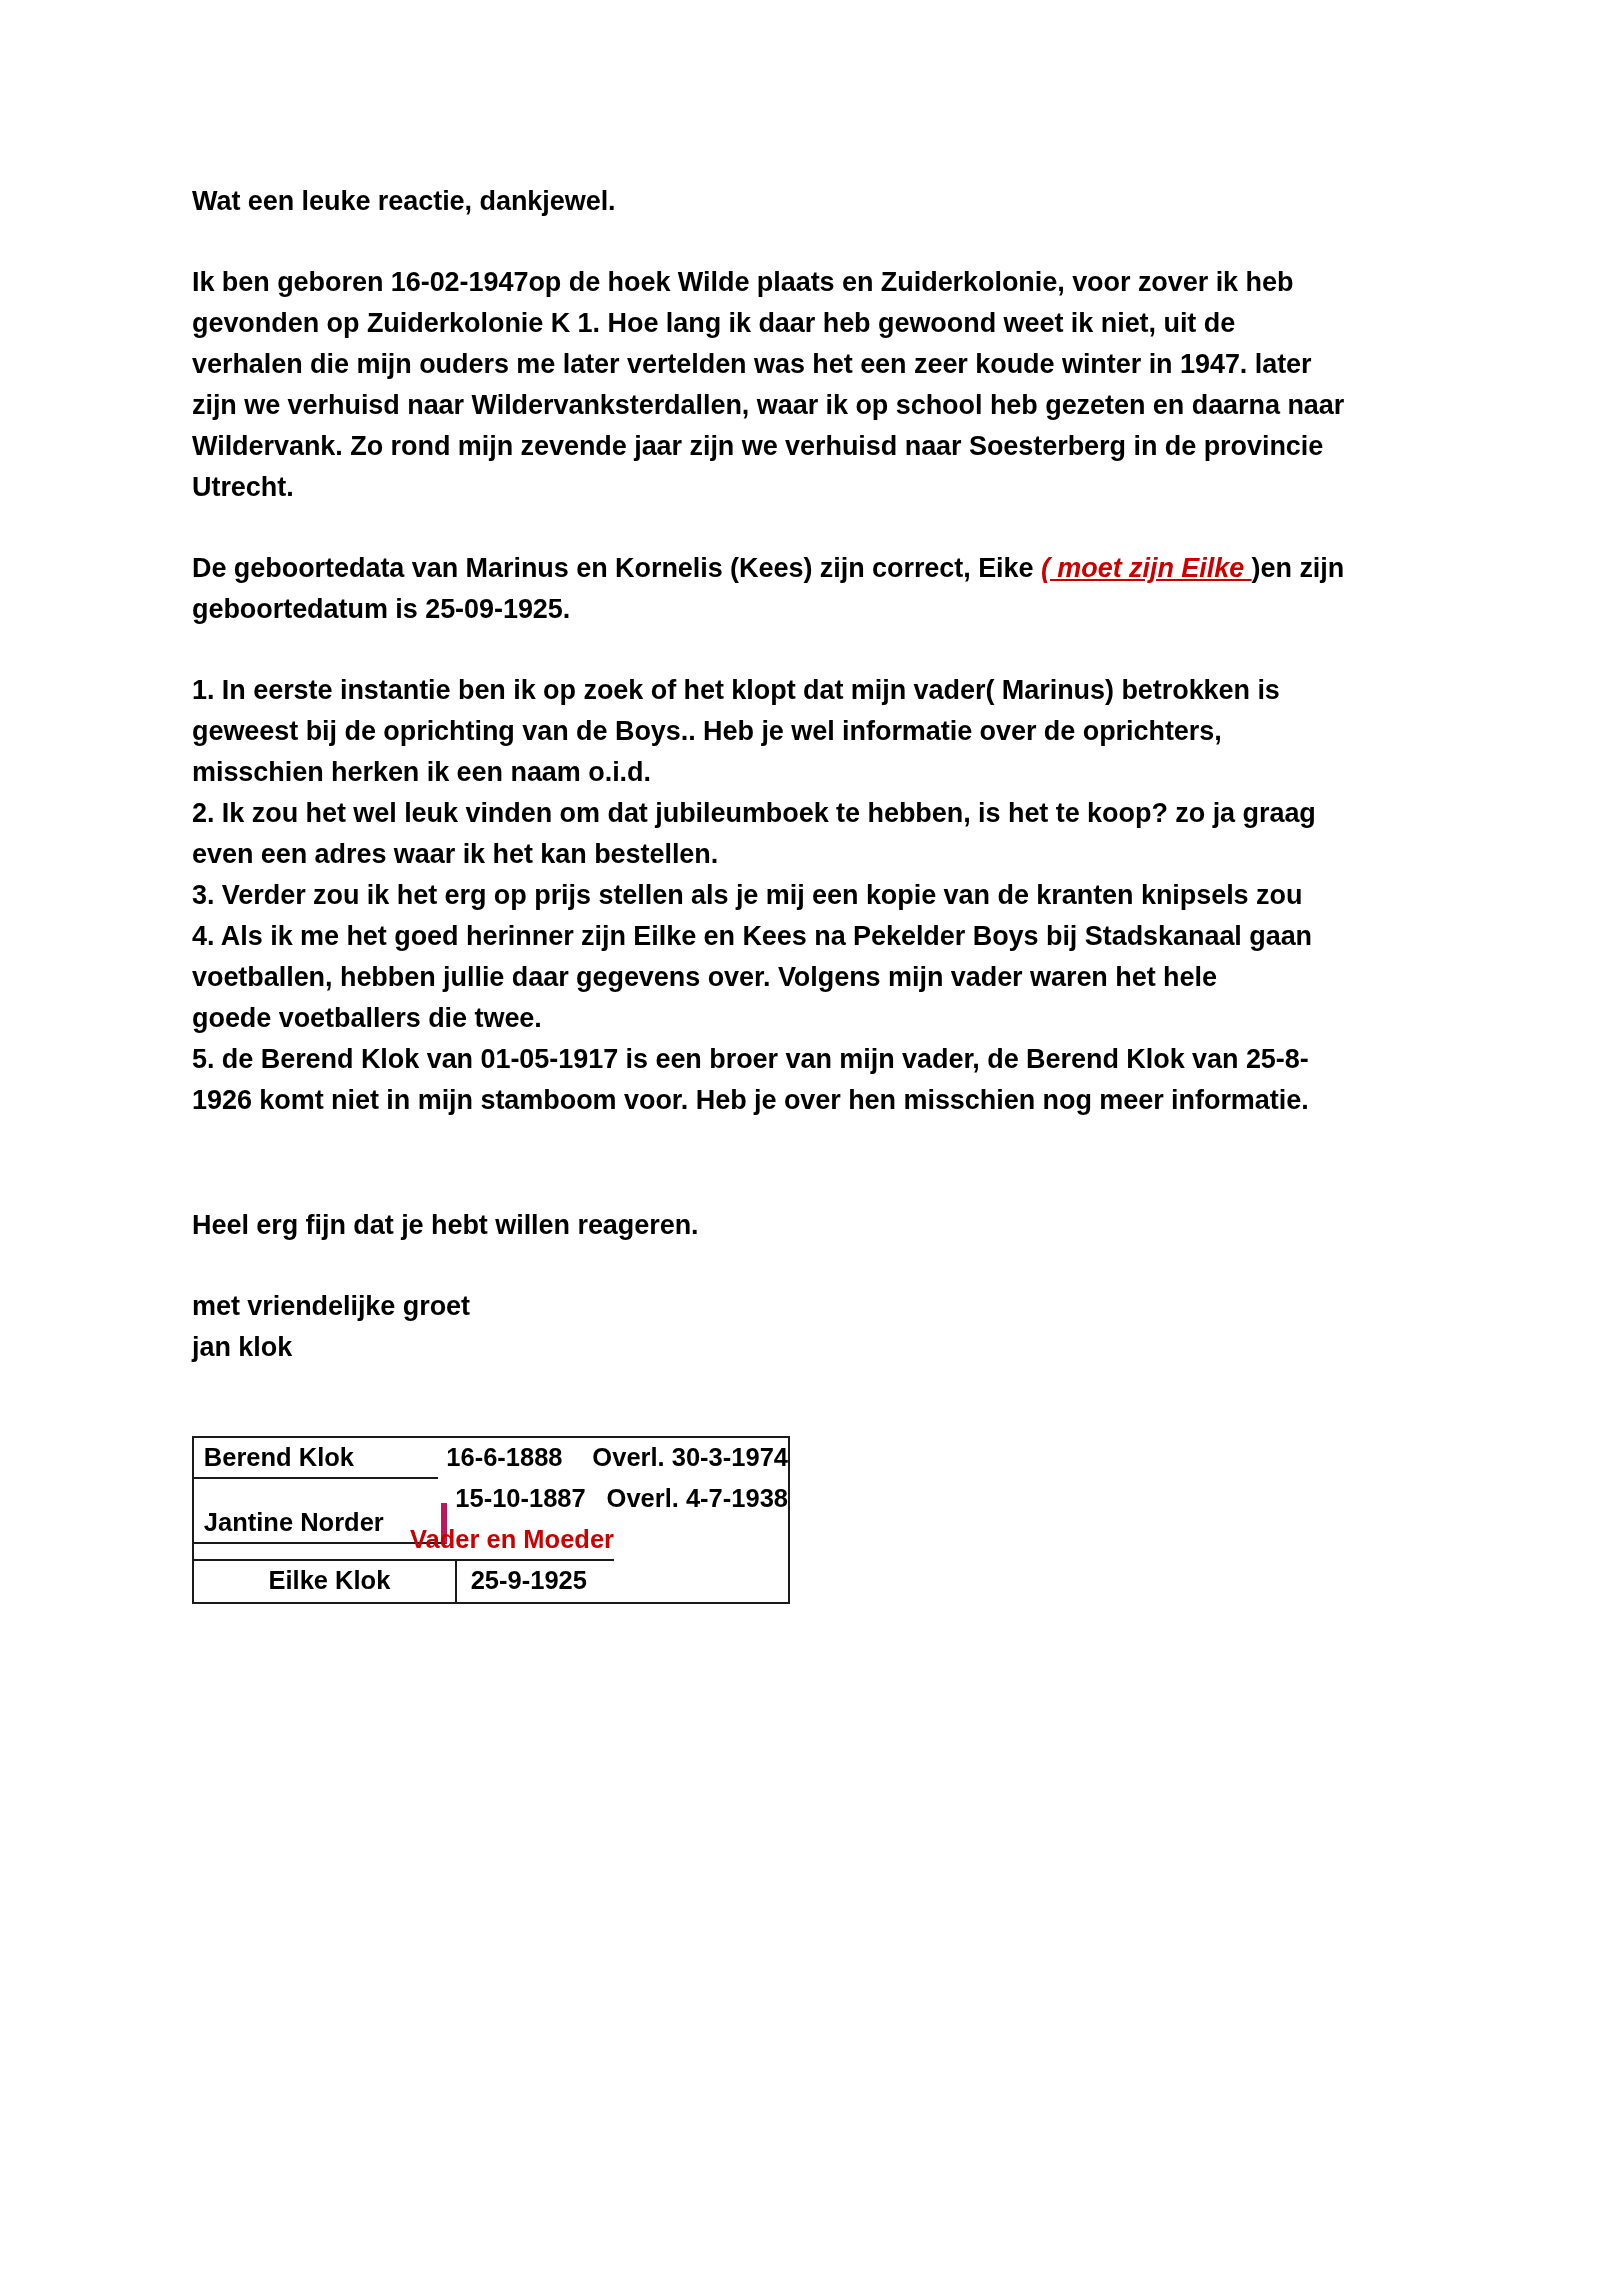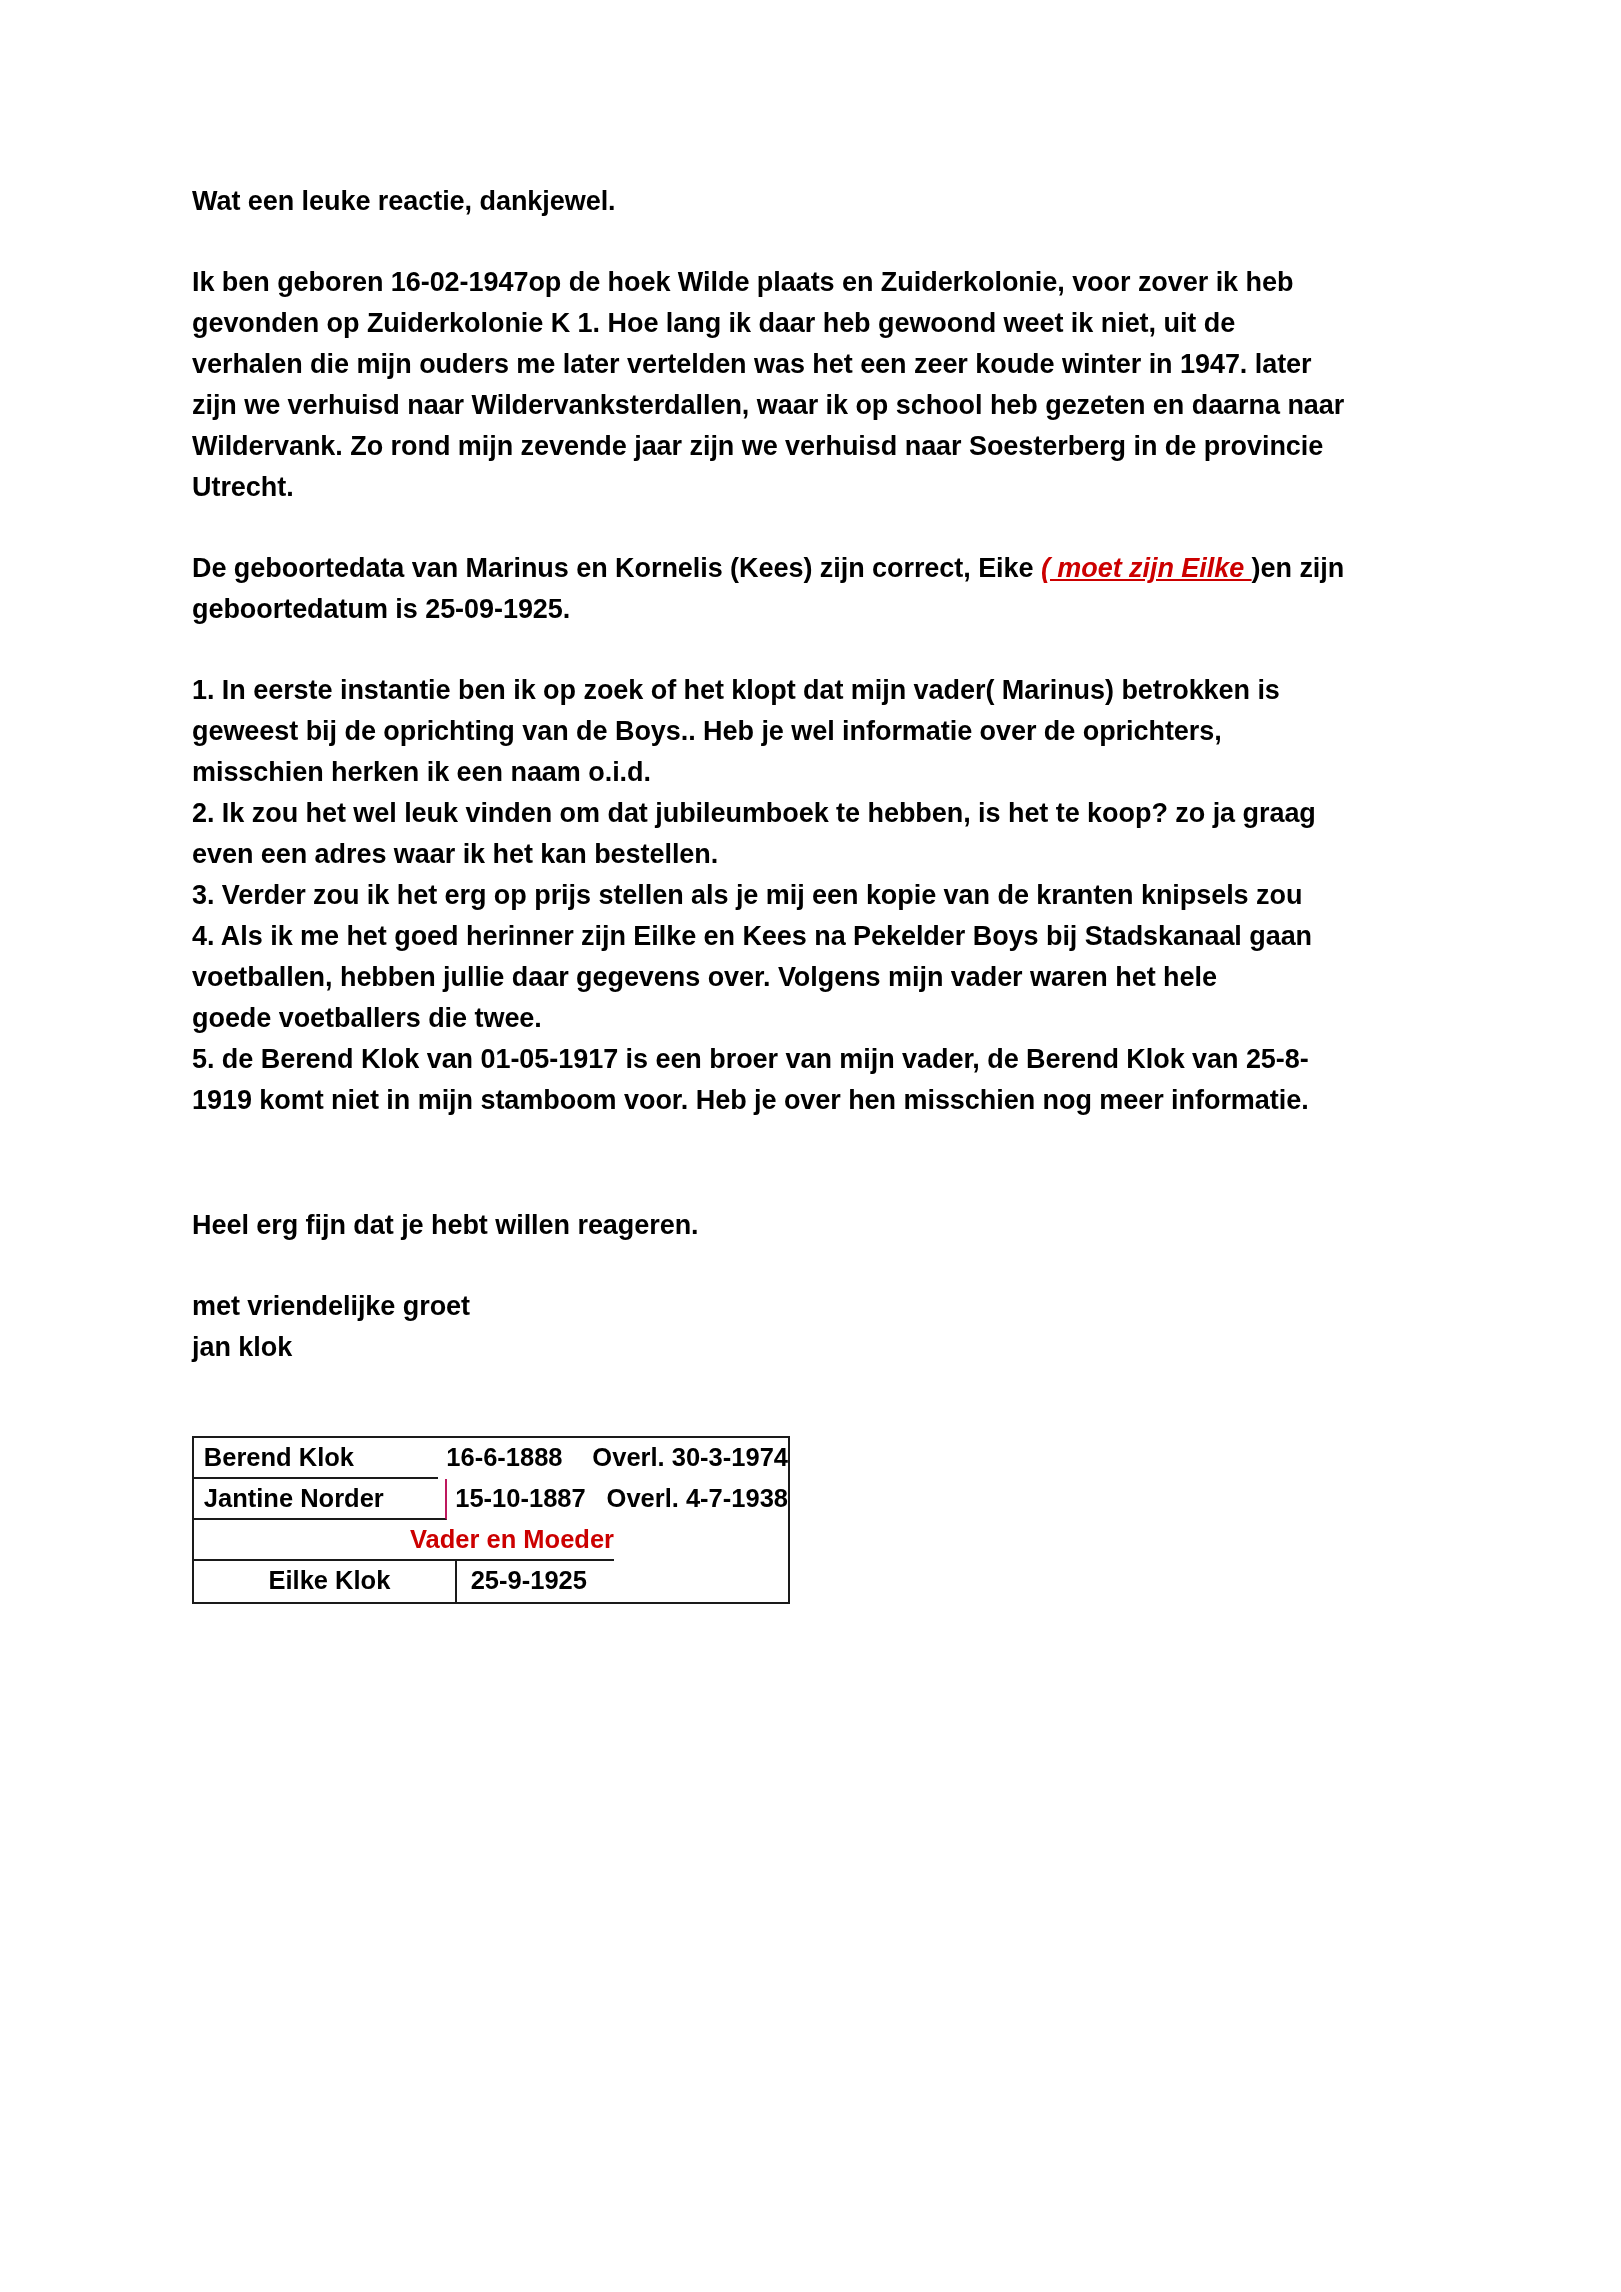--- a/index.html
+++ b/index.html
@@ -92,22 +92,23 @@
     padding-left: 7.8px;
   }
 
   
   .row-berend .c-name {
     border-bottom: 2px solid #1a1a1a;
   }
 
   
   .row-jantine .c-name {
-    border-right: 2px solid #be185d;
+    border-right: 6px solid #be185d;
     border-bottom: 2px solid #1a1a1a;
+    margin-top: 24px;
   }
 
   
   .row-vader {
     height: 41px;
     text-align: right;
   }
   .row-vader .c-name {
     color: #CC0000;
     width: 420px;
@@ -172,21 +173,21 @@
       </div>
 
       <div>
         <p class="para">4. Als ik me het goed herinner zijn Eilke en Kees na Pekelder Boys bij Stadskanaal gaan</p>
         <p class="para">voetballen, hebben jullie daar gegevens over. Volgens mijn vader waren het hele</p>
         <p class="para">goede voetballers die twee.</p>
       </div>
 
       <div>
         <p class="para">5. de Berend Klok van 01-05-1917 is een broer van mijn vader, de Berend Klok van 25-8-</p>
-        <p class="para">1919 komt niet in mijn stamboom voor. Heb je over hen misschien nog meer informatie.</p>
+        <p class="para">1926 komt niet in mijn stamboom voor. Heb je over hen misschien nog meer informatie.</p>
       </div>
 
     </div>
 
     <div class="spacer-big"></div>
 
     <p class="para">Heel erg fijn dat je hebt willen reageren.</p>
 
     <div class="spacer-para"></div>
 

